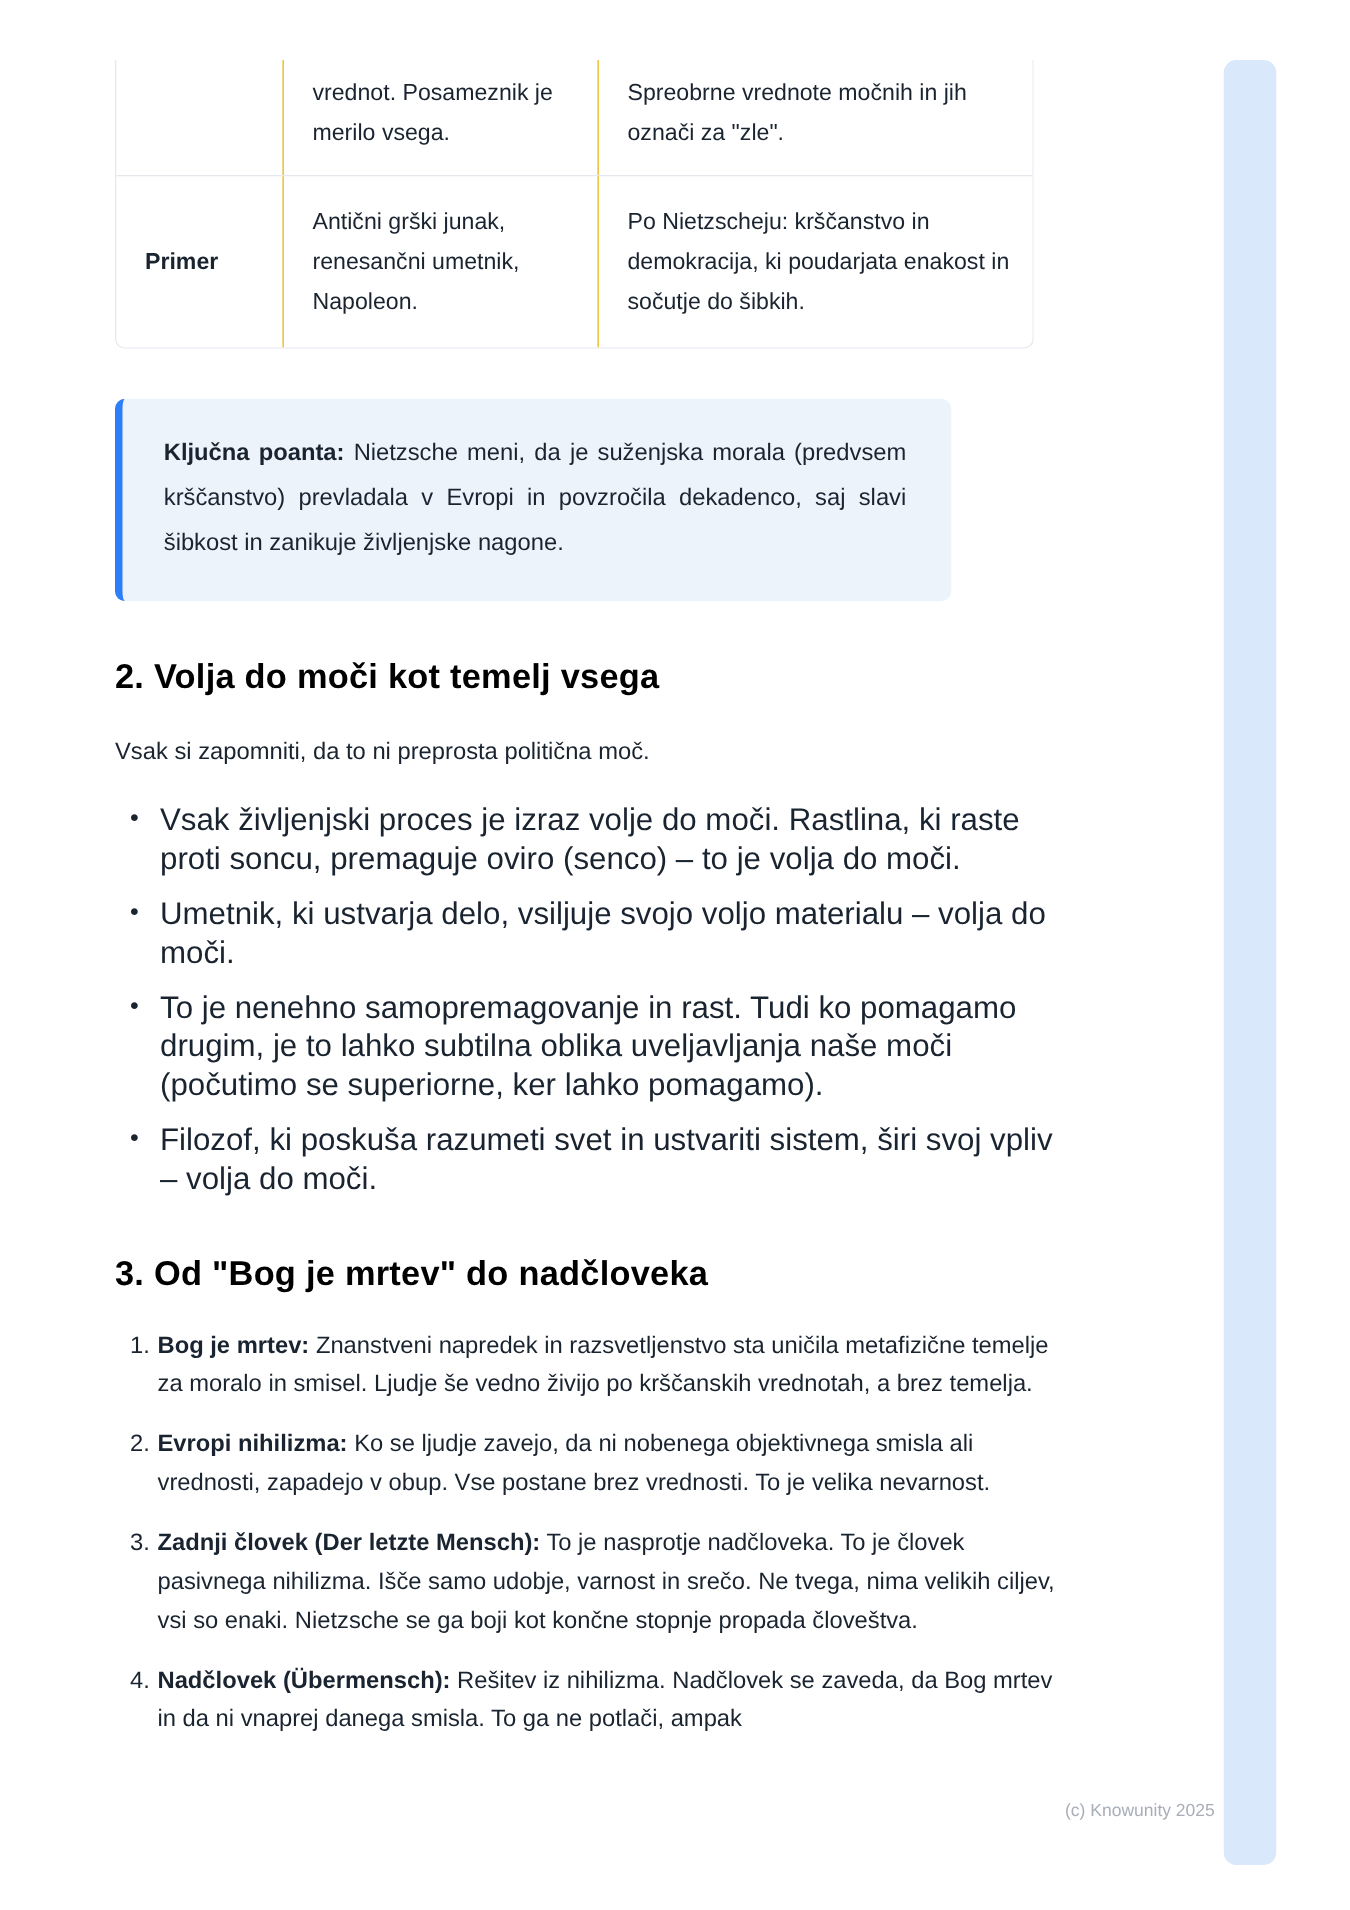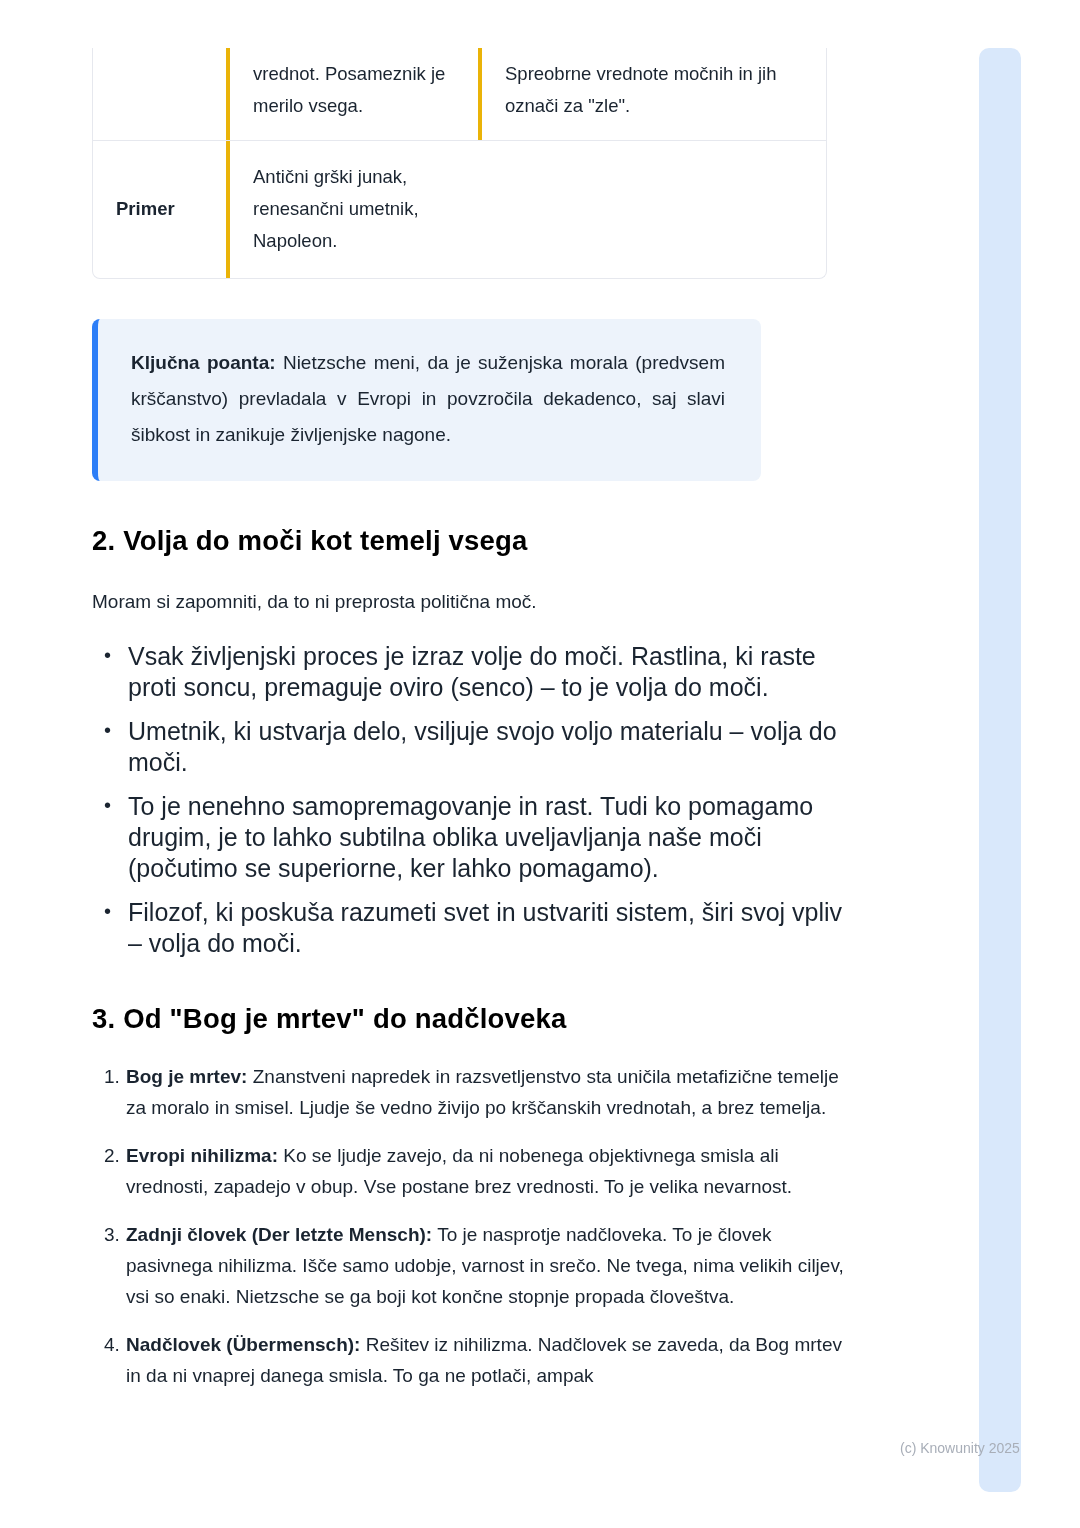--- a/index.html
+++ b/index.html
@@ -22,21 +22,21 @@
     border-top: none;
     border-radius: 0 0 8px 8px;
     overflow: hidden;
   }
   .t-row { display: grid; grid-template-columns: 133px 252px 350px; }
   .t-row + .t-row { border-top: 1px solid #e6e8ee; }
   .t-cell {
     padding: 20px 18px 21px 23px;
     font-size: 18.5px;
     line-height: 32px;
-    border-left: 4px solid #eab308;
+    border-left: 1px solid #eab308;
     box-sizing: border-box;
   }
   .t-cell:first-child { border-left: none; }
   .t-row-first .t-cell { padding-top: 10px; padding-bottom: 18px; }
   .t-label { font-weight: 700; display: flex; align-items: center; text-align: right; }
 
   
   .callout {
     margin-top: 40px;
     width: 669px;
@@ -103,50 +103,51 @@
   
   .scroll-strip {
     position: absolute;
     left: 979px; top: 48px;
     width: 42px; height: 1444px;
     background: #d9e8fb;
     border-radius: 10px;
   }
   .copyright {
     position: absolute;
-    left: 900px; top: 1440px;
+    left: 852px; top: 1440px;
     font-size: 14px;
     color: #a8aeb8;
     white-space: nowrap;
   }
 </style>
 </head>
 <body>
 
 <div class="page">
   <div class="content">
 
     <div class="ctable">
       <div class="t-row t-row-first">
         <div class="t-cell t-label"></div>
         <div class="t-cell">vrednot. Posameznik je merilo vsega.</div>
         <div class="t-cell">Spreobrne vrednote močnih in jih označi za "zle".</div>
       </div>
       <div class="t-row">
         <div class="t-cell t-label">Primer</div>
         <div class="t-cell">Antični grški junak, renesančni umetnik, Napoleon.</div>
+        <div class="t-cell">Po Nietzscheju: krščanstvo in demokracija, ki poudarjata enakost in sočutje do šibkih.</div>
       </div>
     </div>
 
     <div class="callout">
       <p class="callout-text"><strong>Ključna poanta:</strong> <span>Nietzsche meni, da je suženjska morala (predvsem krščanstvo) prevladala v Evropi in povzročila dekadenco, saj slavi šibkost in zanikuje življenjske nagone.</span></p>
     </div>
 
     <h2 class="section-heading">2. Volja do moči kot temelj vsega</h2>
-    <p class="body-para">Moram si zapomniti, da to ni preprosta politična moč.</p>
+    <p class="body-para">Vsak si zapomniti, da to ni preprosta politična moč.</p>
 
     <ul class="bullets">
       <li>Vsak življenjski proces je izraz volje do moči. Rastlina, ki raste proti soncu, premaguje oviro (senco) – to je volja do moči.</li>
       <li>Umetnik, ki ustvarja delo, vsiljuje svojo voljo materialu – volja do moči.</li>
       <li>To je nenehno samopremagovanje in rast. Tudi ko pomagamo drugim, je to lahko subtilna oblika uveljavljanja naše moči (počutimo se superiorne, ker lahko pomagamo).</li>
       <li>Filozof, ki poskuša razumeti svet in ustvariti sistem, širi svoj vpliv – volja do moči.</li>
     </ul>
 
     <h2 class="section-heading">3. Od "Bog je mrtev" do nadčloveka</h2>
 

